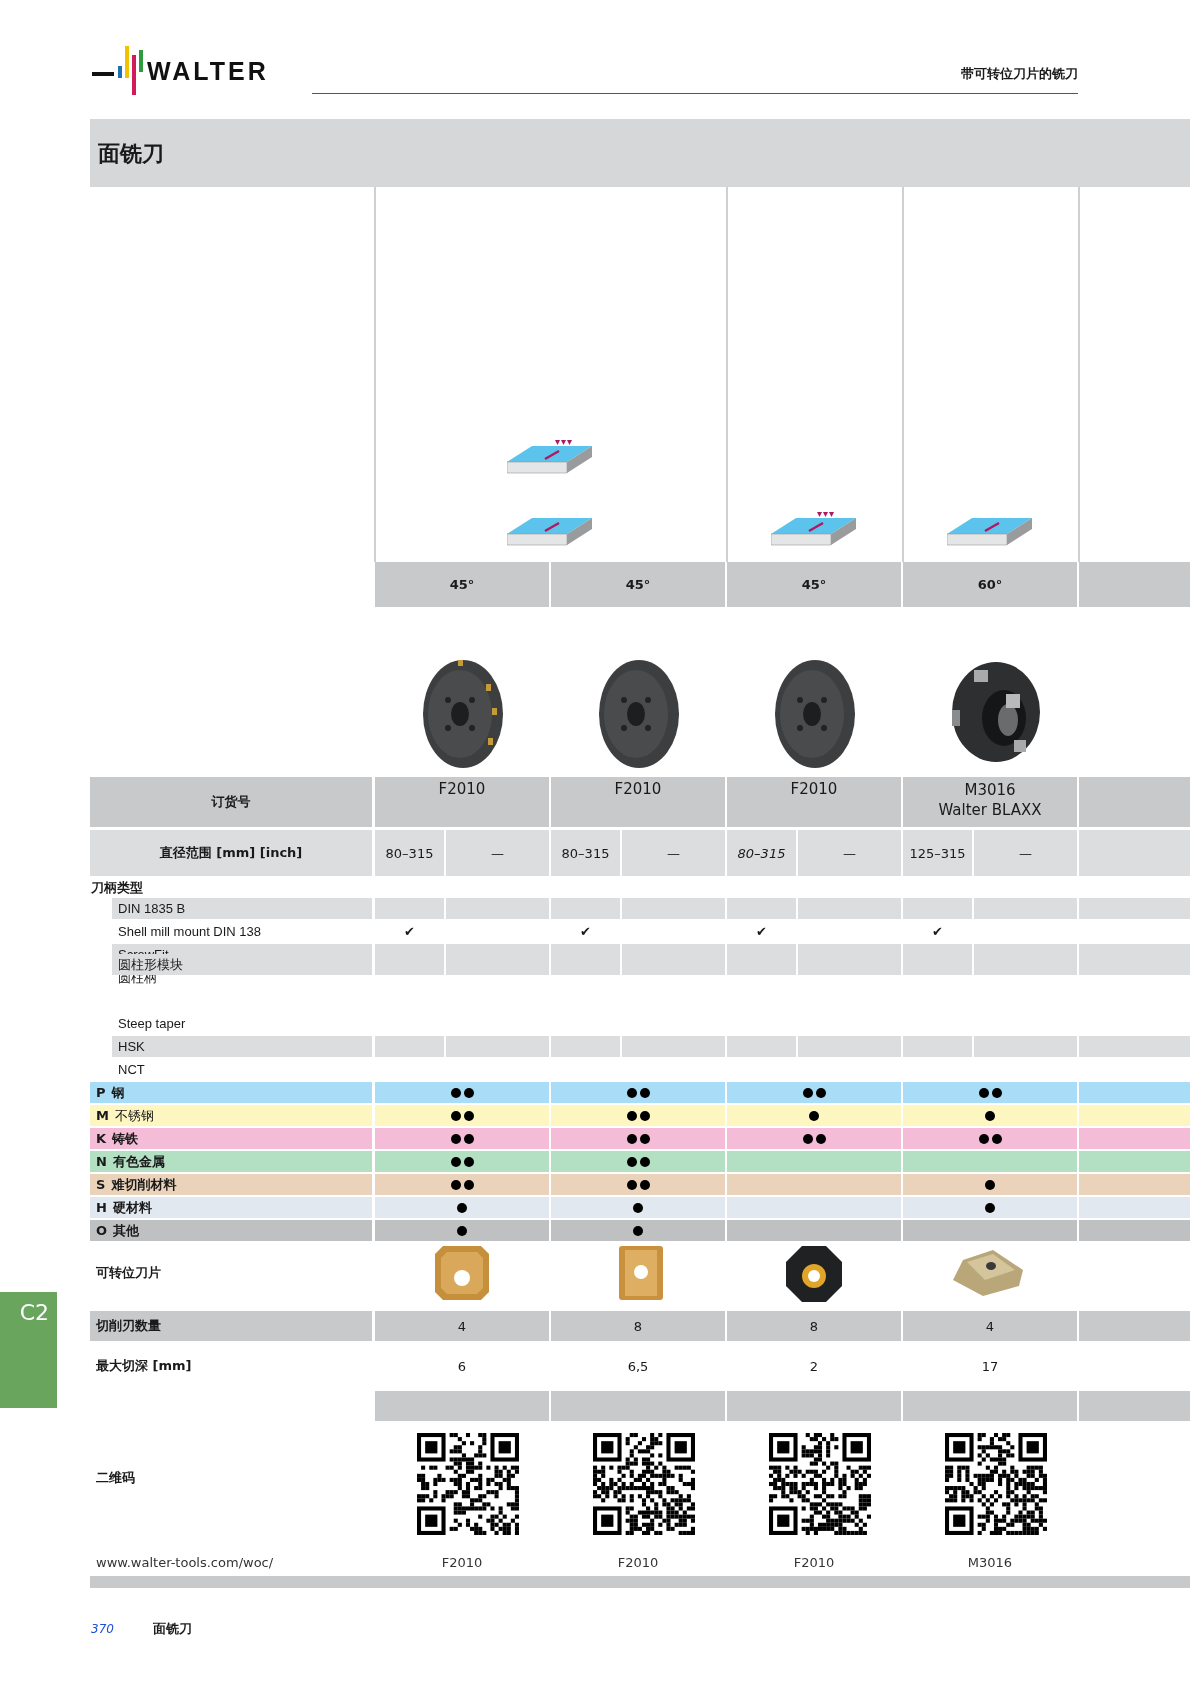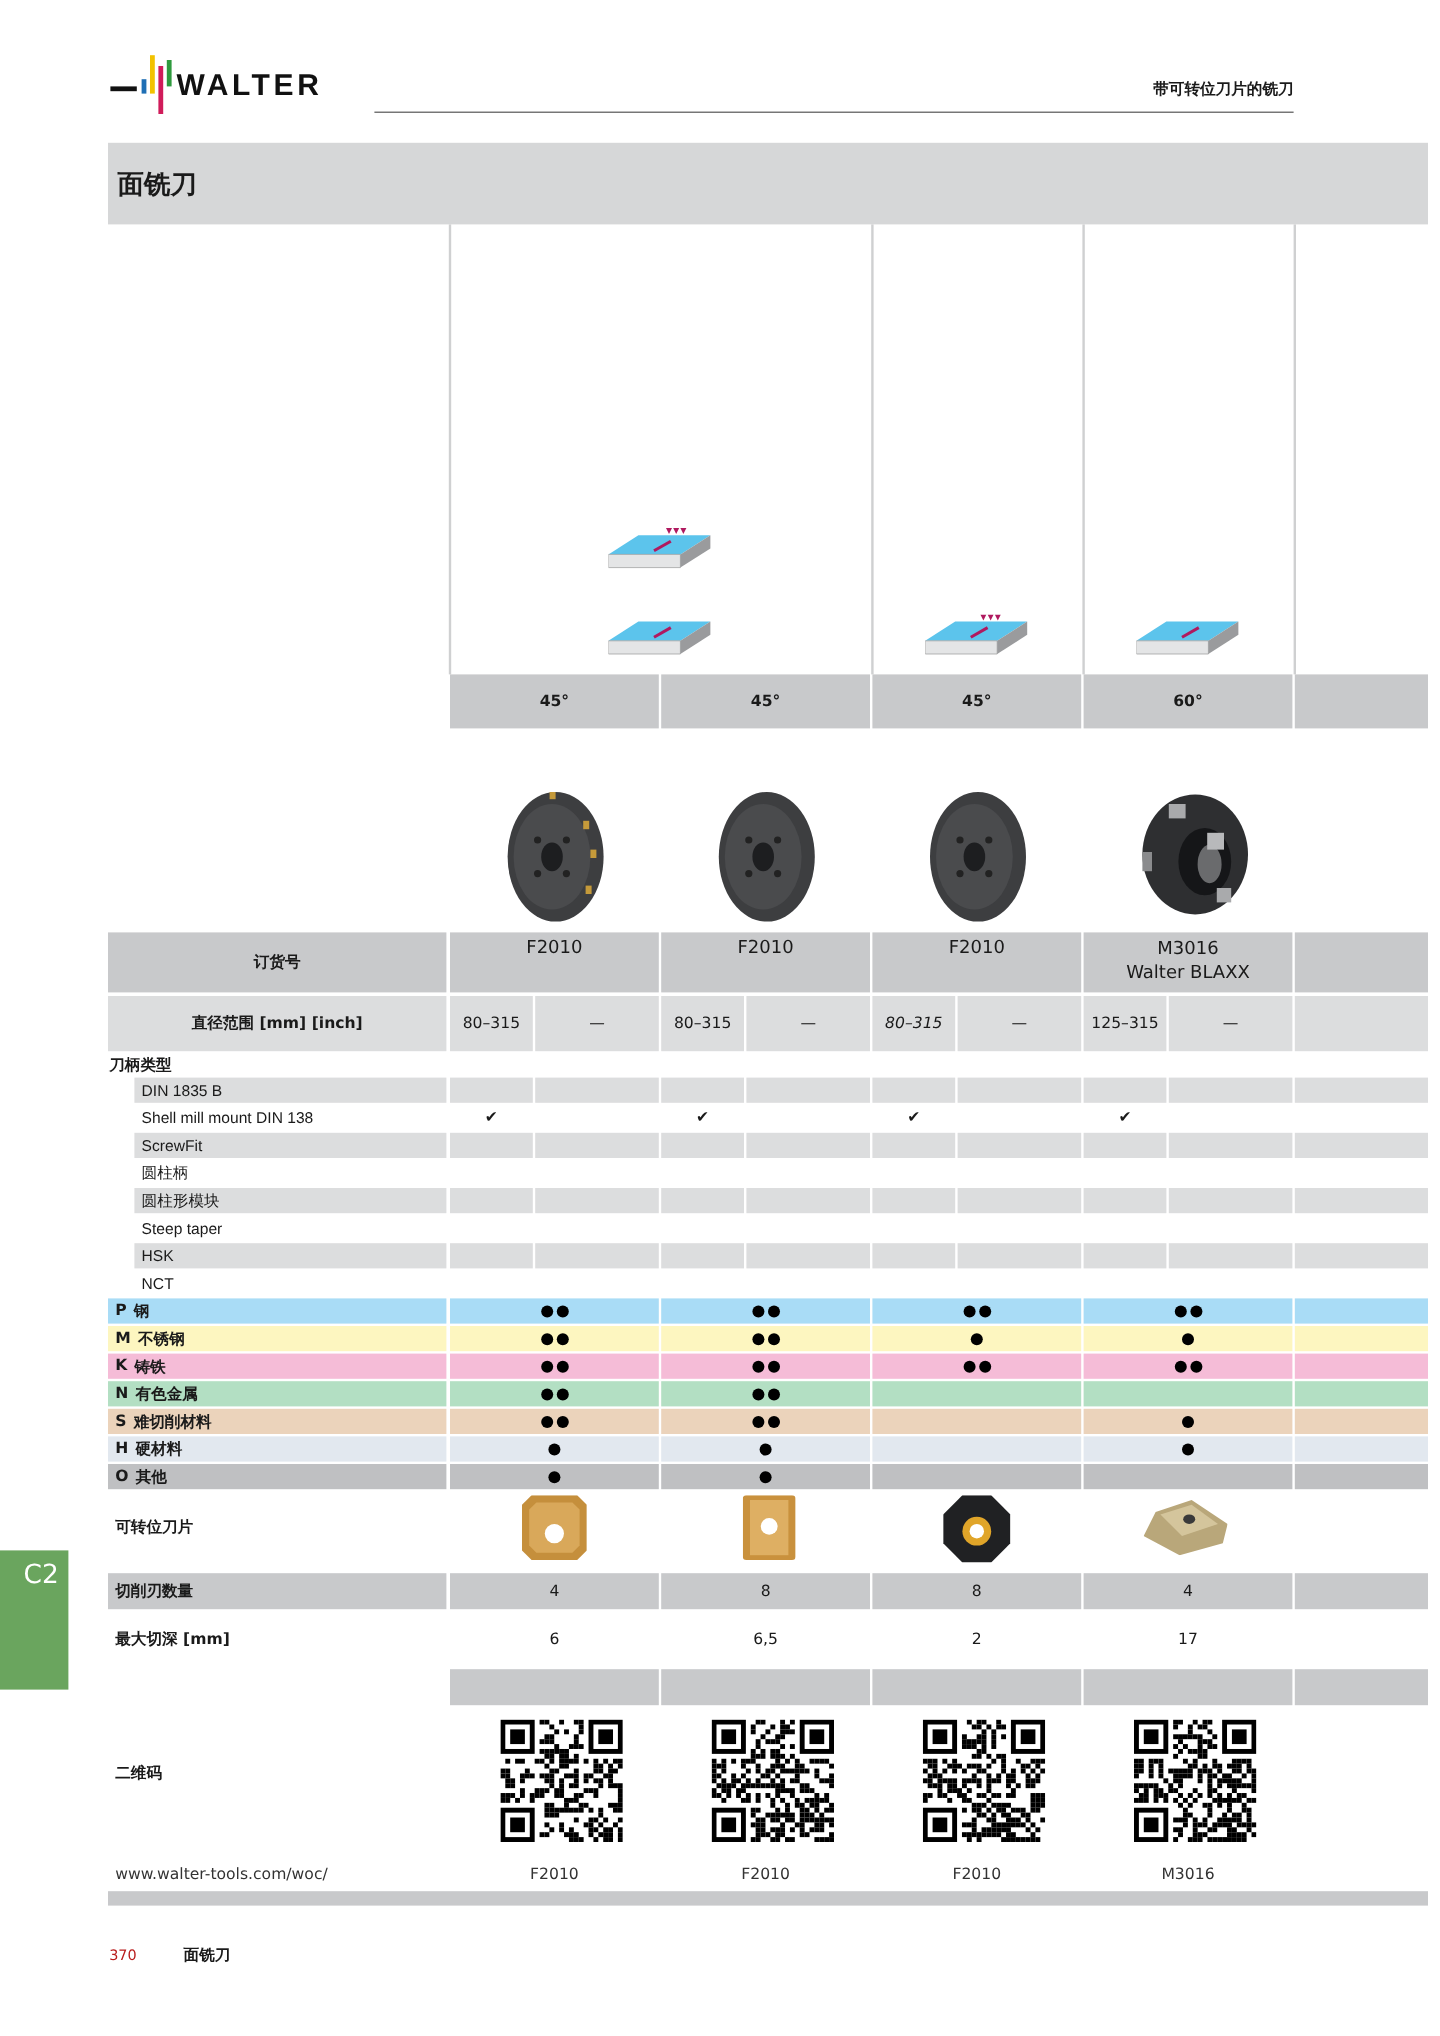--- a/index.html
+++ b/index.html
@@ -26,21 +26,21 @@
   .gray { background: #c8c9cb; }
   .lgray { background: #dcddde; }
 
   .dots { display: flex; gap: 3px; }
   .dot { width: 10px; height: 10px; border-radius: 50%; background: #000; }
 
   .side-tab { position: absolute; left: 0; top: 1292px; width: 57px; height: 116px; background: #6aa55e; }
   .side-tab span { position: absolute; right: 8px; top: 8px; color: #fff; font-size: 22px; font-family: "DejaVu Sans", sans-serif; }
 
   .footer-bar { position: absolute; left: 90px; top: 1576px; width: 1100px; height: 12px; background: #c8c9cb; }
-  .page-num { position: absolute; left: 91px; top: 1622px; font-size: 12px; color: #b91c1c; }
+  .page-num { position: absolute; left: 91px; top: 1622px; font-size: 12px; color: #1d4ed8; font-style: italic; }
   .page-title { position: absolute; left: 153px; top: 1620px; font-size: 13px; font-weight: bold; }
 </style>
 </head>
 <body>
 
 <div class="logo">
   <div class="bar" style="left:0;top:28px;width:22px;height:4px;background:#111"></div>
   <div class="bar" style="left:26px;top:22px;width:4px;height:12px;background:#1f6fb5"></div>
   <div class="bar" style="left:33px;top:2px;width:4px;height:32px;background:#f2c200"></div>
   <div class="bar" style="left:40px;top:11px;width:4px;height:40px;background:#d01c5a"></div>
@@ -242,21 +242,21 @@
       <div class="cell" style="left: 285px; width: 69px;"></div>
       <div class="cell" style="left: 356px; width: 103px;"></div>
       <div class="cell" style="left: 461px; width: 69px;"></div>
       <div class="cell" style="left: 532px; width: 103px;"></div>
       <div class="cell" style="left: 637px; width: 69px;"></div>
       <div class="cell" style="left: 708px; width: 103px;"></div>
       <div class="cell" style="left: 813px; width: 69px;"></div>
       <div class="cell" style="left: 884px; width: 103px;"></div>
       <div class="cell" style="left: 989px; width: 111px;"></div>
     </div>
-    <div class="row" style="top: 990px; height: 21px;">
+    <div class="row" style="top: 954px; height: 21px;">
       <div class="cell label-cell lgray" style="left: 22px; width: 260px; font-family: &quot;Liberation Sans&quot;, sans-serif;">圆柱形模块</div>
       <div class="cell lgray" style="left: 285px; width: 69px;"></div>
       <div class="cell lgray" style="left: 356px; width: 103px;"></div>
       <div class="cell lgray" style="left: 461px; width: 69px;"></div>
       <div class="cell lgray" style="left: 532px; width: 103px;"></div>
       <div class="cell lgray" style="left: 637px; width: 69px;"></div>
       <div class="cell lgray" style="left: 708px; width: 103px;"></div>
       <div class="cell lgray" style="left: 813px; width: 69px;"></div>
       <div class="cell lgray" style="left: 884px; width: 103px;"></div>
       <div class="cell lgray" style="left: 989px; width: 111px;"></div>
@@ -327,21 +327,21 @@
         <div class="dots">
           <div class="dot"></div>
           <div class="dot"></div>
         </div>
       </div>
       <div class="cell" style="left: 989px; width: 111px; background: rgb(169, 220, 246);"></div>
     </div>
     <div class="row" style="top: 1105px; height: 21px;">
       <div class="cell label-cell" style="left: 0px; width: 282px; background: rgb(253, 246, 192);">
         <b style="margin-right: 6px;">M</b>
-        <span style="font-weight: bold;">不锈钢</span>
+        <span style="font-weight: normal;">不锈钢</span>
       </div>
       <div class="cell" style="left: 285px; width: 174px; background: rgb(253, 246, 192);">
         <div class="dots">
           <div class="dot"></div>
           <div class="dot"></div>
         </div>
       </div>
       <div class="cell" style="left: 461px; width: 174px; background: rgb(253, 246, 192);">
         <div class="dots">
           <div class="dot"></div>

